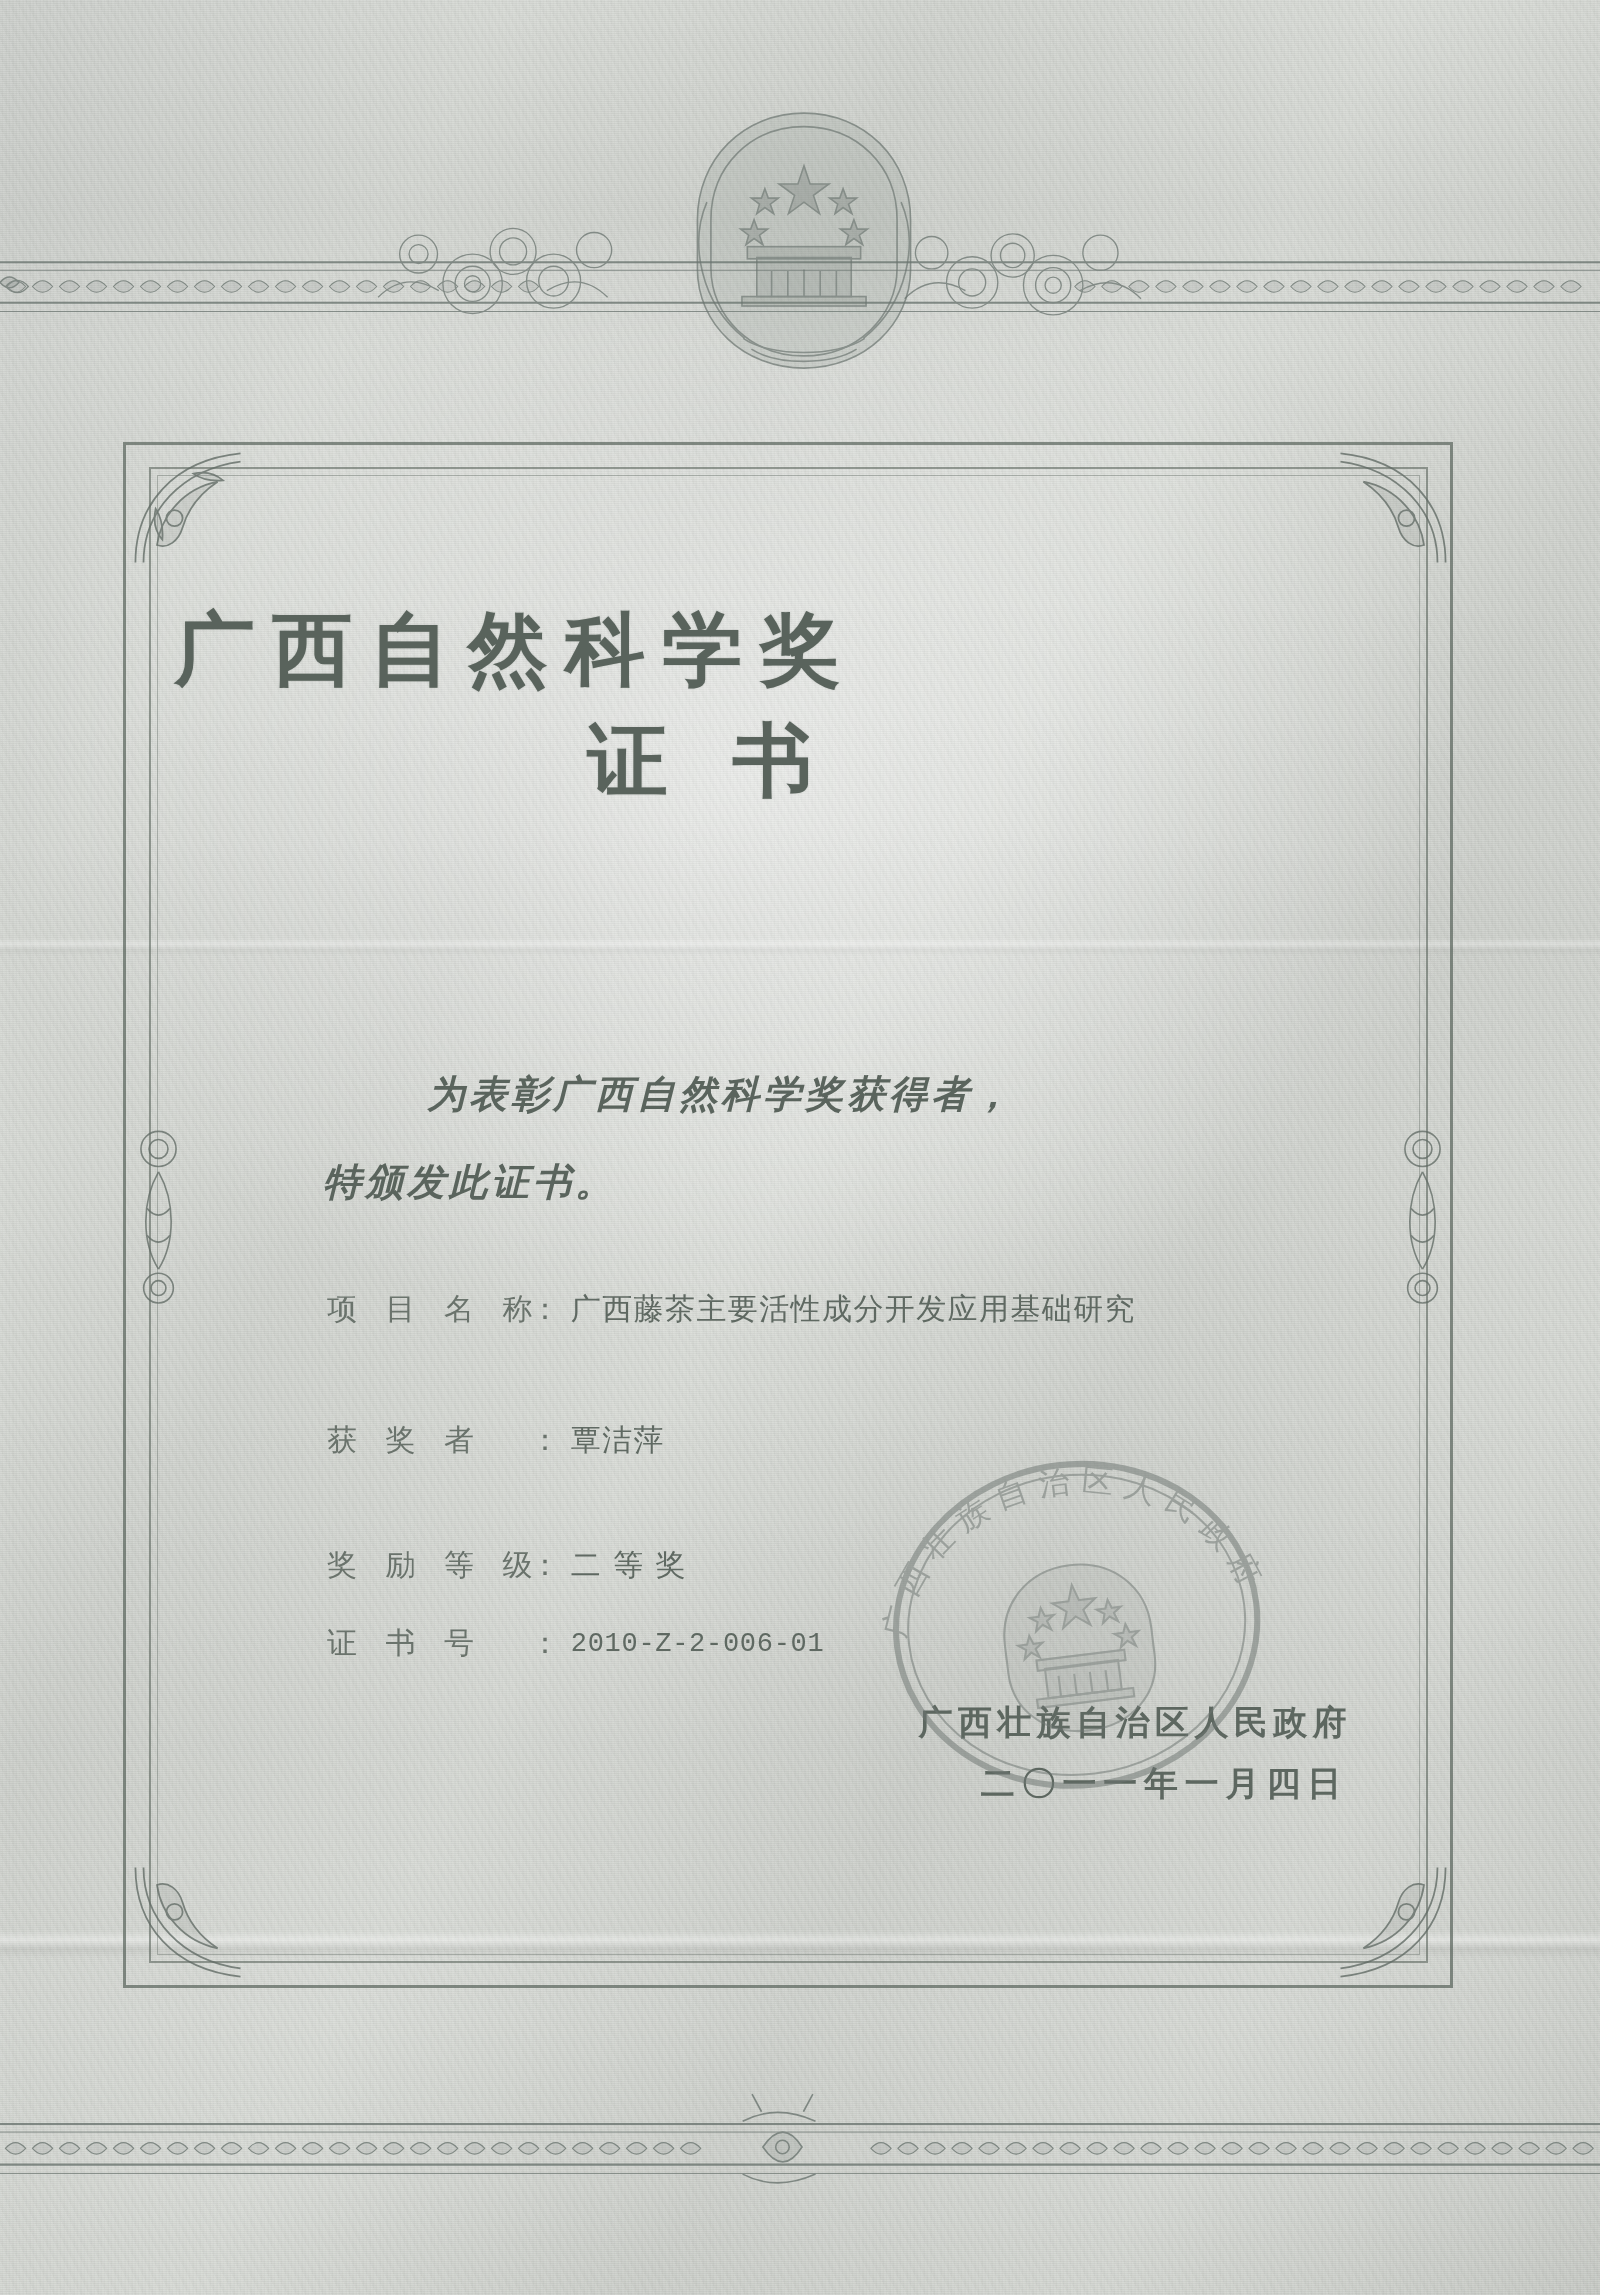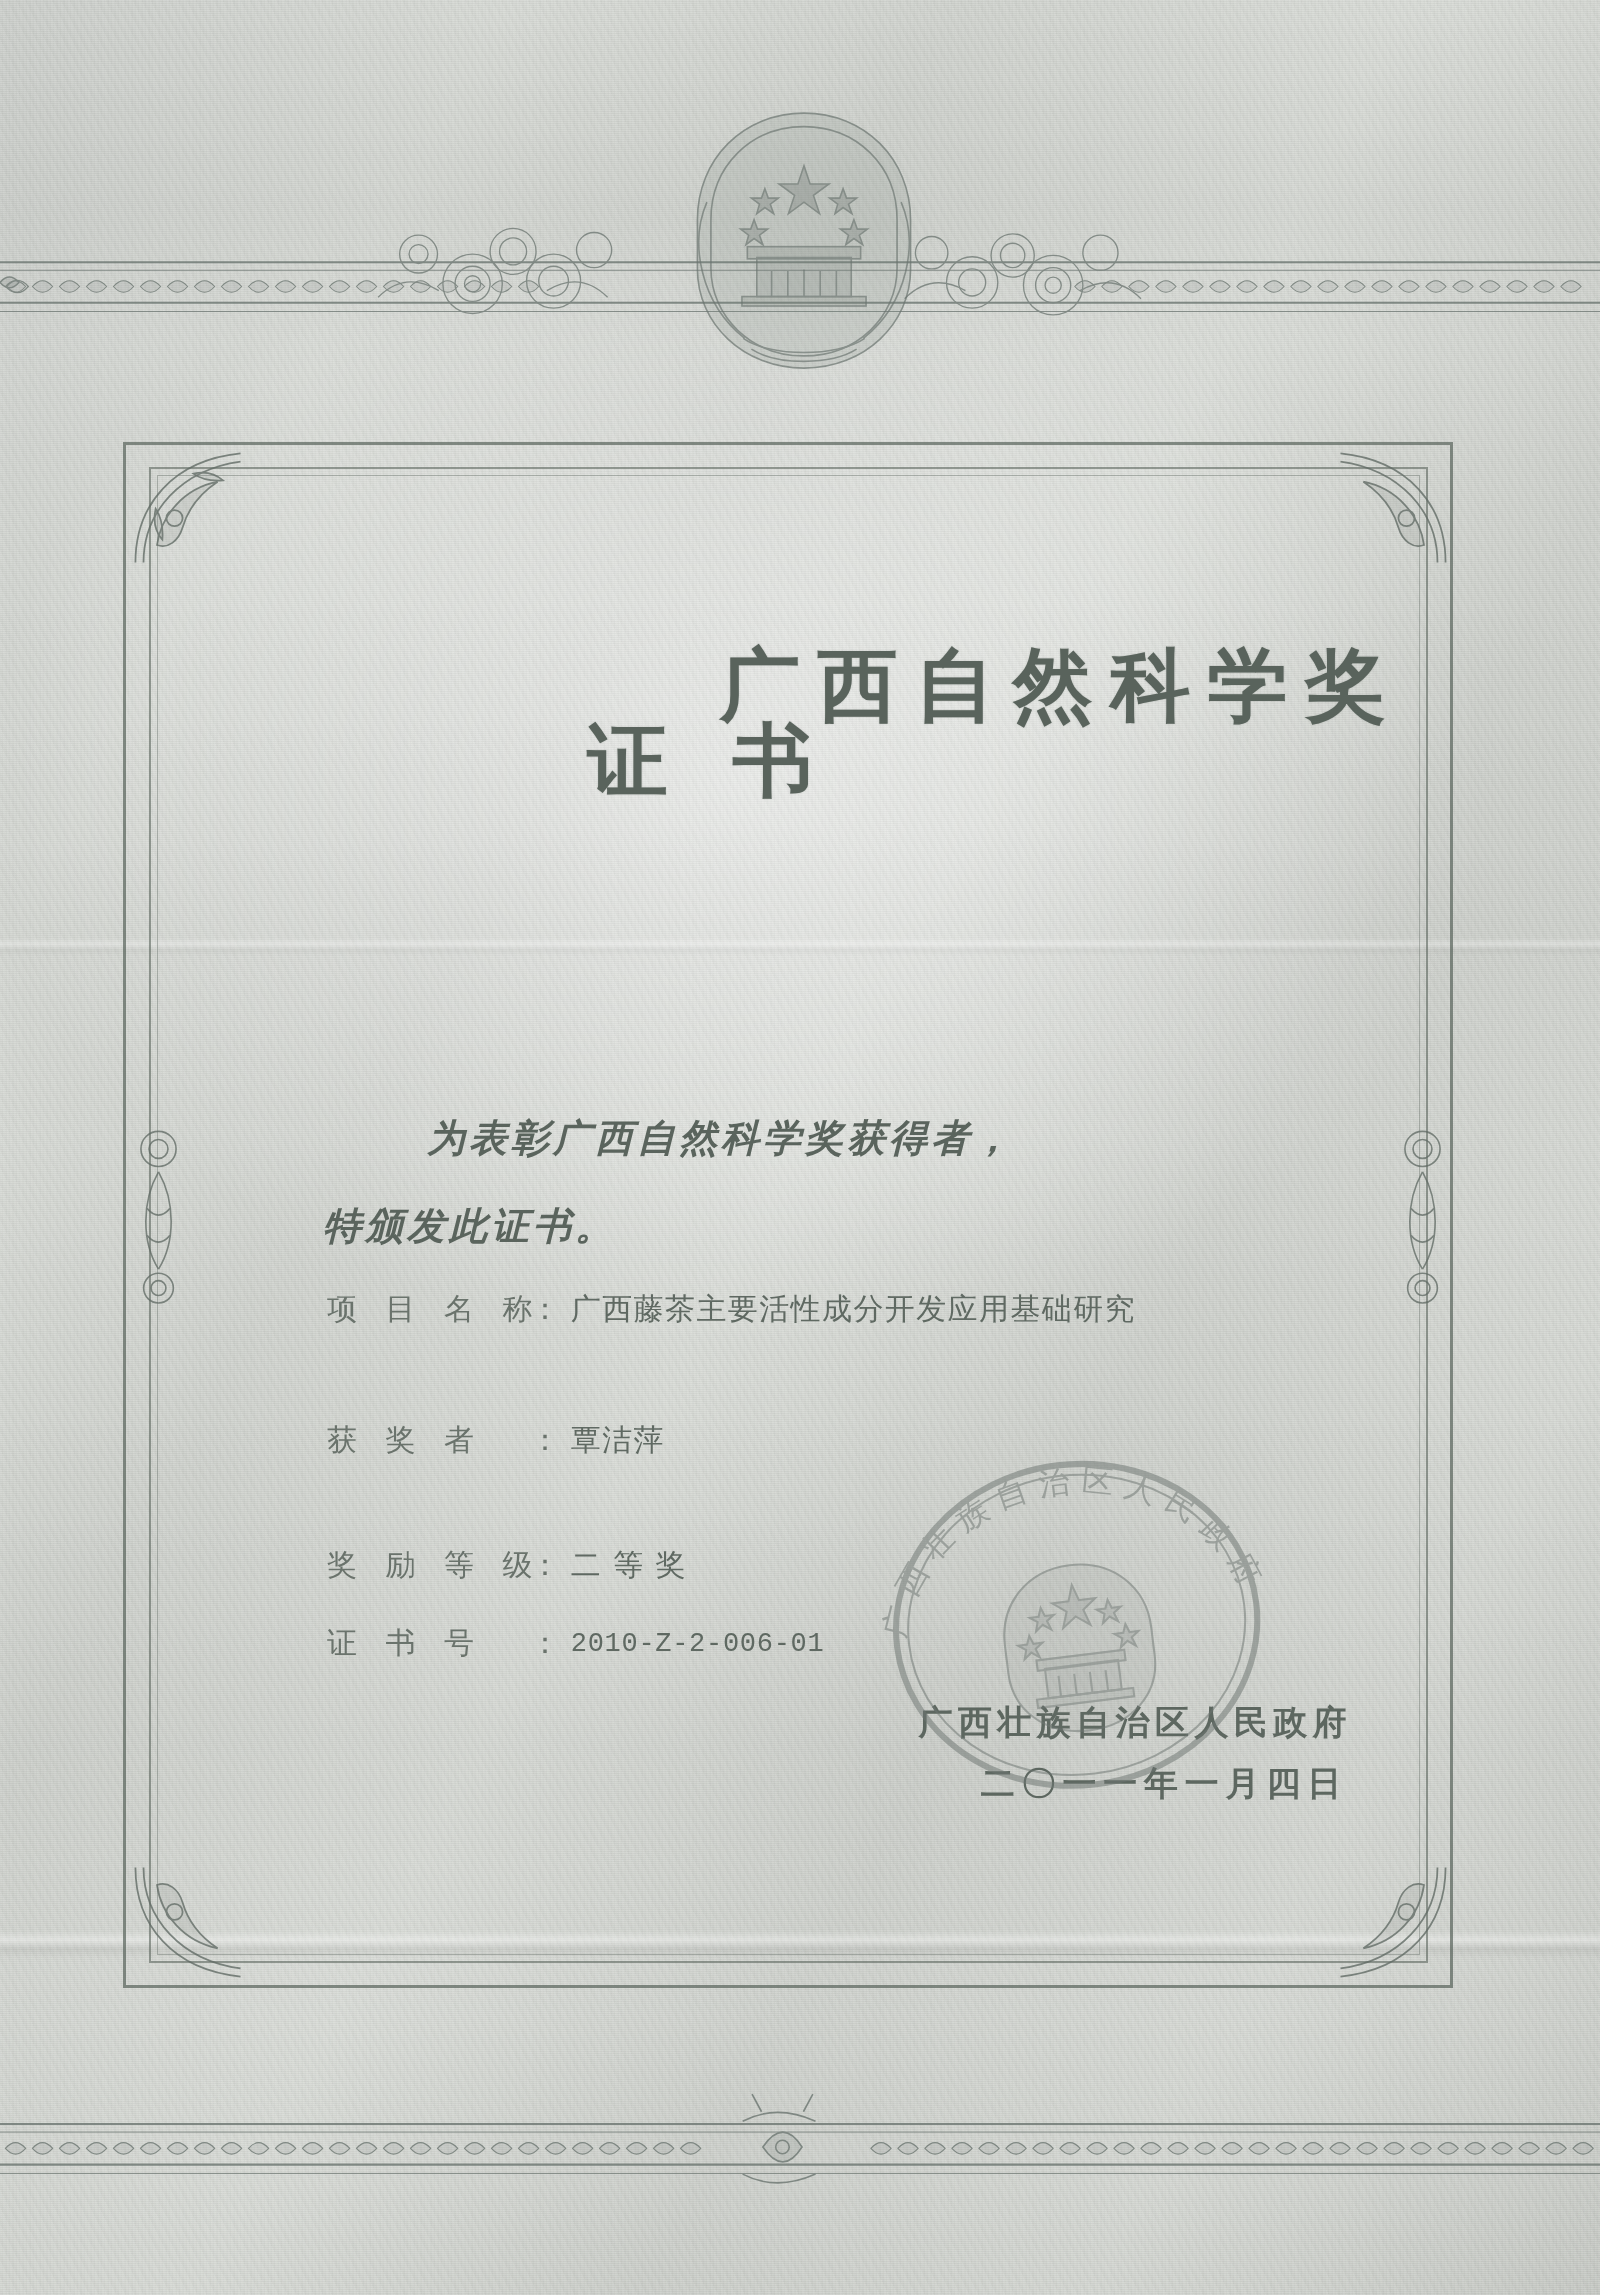--- a/index.html
+++ b/index.html
@@ -138,28 +138,27 @@
   }
   .cn {
     font-family: "DejaVu Sans", sans-serif;
     color: #5c665f;
   }
 
   #title-line1 {
     position: absolute;
     left: 0; top: 122px;
     width: 1246px;
-    text-align: right;
+    text-align: left;
     font-size: 80px;
     font-weight: 700;
     letter-spacing: 17.6px;
     text-indent: 17.6px;
     color: #59635c;
     text-shadow: 0 0 1.4px rgba(70,80,72,0.35);
-    margin-top: 36px;
   }
   #title-line2 {
     position: absolute;
     left: 0; top: 233px;
     width: 1086px;
     text-align: center;
     font-size: 80px;
     font-weight: 700;
     letter-spacing: 65px;
     text-indent: 65px;
@@ -168,21 +167,20 @@
   }
 
   .body-line {
     position: absolute;
     font-size: 38px;
     font-weight: 600;
     letter-spacing: 4px;
     color: #5a645d;
     font-style: italic;
     white-space: nowrap;
-    margin-top: 44px;
   }
   #body-1 { left: 270px; top: 594px; }
   #body-2 { left: 166px; top: 682px; }
 
   .field-row {
     position: absolute;
     display: flex;
     align-items: center;
     white-space: nowrap;
   }

